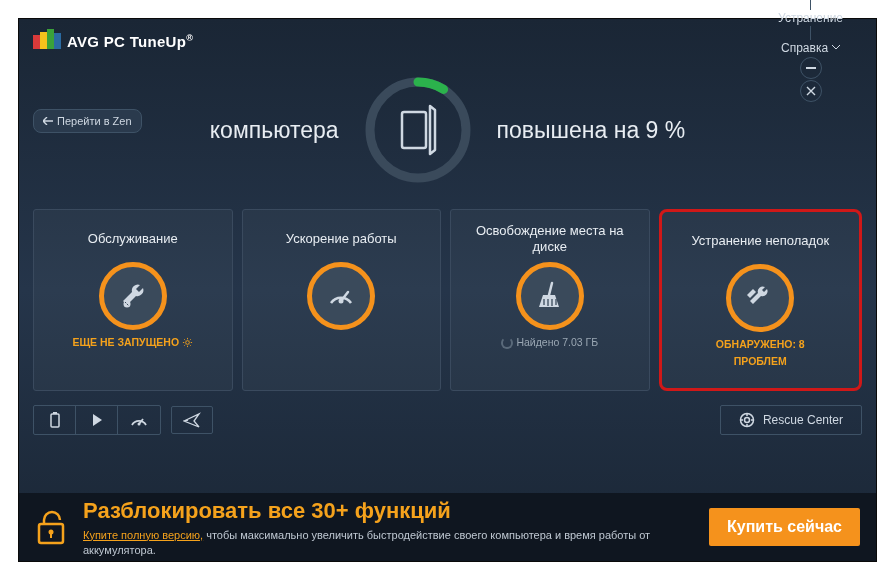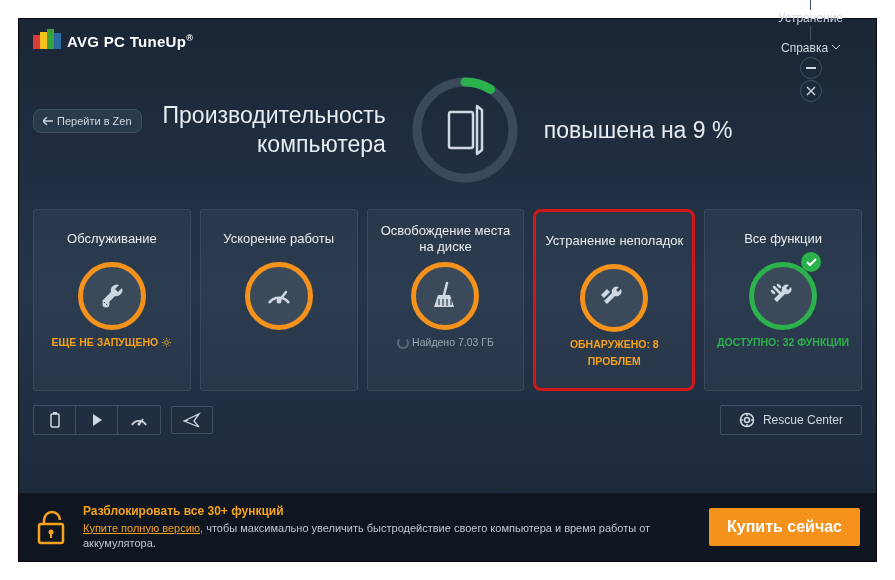--- a/index.html
+++ b/index.html
@@ -39,21 +39,21 @@
   
   .moderow{display:flex;align-items:center;padding:14px 14px 0 14px;}
   .mode-group{display:flex;border:1px solid #3e5266;border-radius:2px;overflow:hidden;}
   .mode-btn{width:42px;height:28px;display:flex;align-items:center;justify-content:center;color:#cfd8e2;cursor:pointer;border-right:1px solid #3e5266;}
   .mode-btn:last-child{border-right:none;}
   .mode-btn.solo{border:1px solid #3e5266;border-radius:2px;margin-left:10px;}
   .rescue{margin-left:auto;display:flex;align-items:center;gap:8px;border:1px solid #3e5266;border-radius:2px;padding:6px 18px;color:#cfd8e2;font-size:12px;cursor:pointer;}
   
   .banner{position:absolute;left:0;bottom:0;right:0;height:68px;background:#0f1620;display:flex;align-items:center;padding:0 16px;gap:14px;}
   .banner-text{flex:1;color:#bfc8d2;font-size:11px;line-height:1.4;}
-  .banner-title{color:#f5a21c;font-size:12px;font-weight:600;margin-bottom:1px;}
+  .banner-title{color:#f5a21c;font-size:22px;font-weight:600;margin-bottom:1px;}
   .banner-link{color:#f5a21c;text-decoration:underline;}
   .buy-btn{background:#f5921c;color:#fff;font-weight:600;font-size:16px;padding:10px 18px;border:none;border-radius:2px;cursor:pointer;}
   svg{display:block;}
 </style>
 </head>
 <body>
 
 <div class="window">
 
   <div class="titlebar">
@@ -102,21 +102,20 @@
   </div>
 
   <div class="hero">
     <div class="zen-btn">
       <svg width="10" height="8" viewBox="0 0 10 8">
           <path d="M4 0L0 4l4 4M0 4h10" fill="none" stroke="#cfd8e2" stroke-width="1.4"></path>
         </svg>
       <span>Перейти в Zen</span>
     </div>
     <div class="hero-left">
-      <div>Производительность</div>
       <div>компьютера</div>
     </div>
     <div class="ring">
       <svg width="110" height="110" viewBox="0 0 110 110">
         <circle cx="55" cy="55" r="48" fill="none" stroke="#3a4a5b" stroke-width="9"></circle>
         <circle cx="55" cy="55" r="48" fill="none" stroke="#2bb24c" stroke-width="9" stroke-dasharray="27 300" stroke-linecap="round"></circle>
       </svg>
       <div class="laptop">
         <svg width="56" height="40" viewBox="0 0 56 40">
           <rect x="10" y="4" width="36" height="24" rx="2" fill="none" stroke="#cfd8e2" stroke-width="2.5"></rect>
@@ -180,37 +179,20 @@
           <path d="M20 4a5 5 0 00-7 6L5 18l3 3 8-8a5 5 0 006-7l-3 3-2-2z" fill="#cfd8e2"></path>
           <path d="M8 6l3 3-6 6-3-3z" fill="#cfd8e2"></path>
         </svg>
       </div>
       <div class="card-status" style="flex-direction:column">
         <span>ОБНАРУЖЕНО: 8</span>
           <span>ПРОБЛЕМ</span>
       </div>
     </div>
 
-    <div class="card">
-      <div class="card-title">Все функции</div>
-      <div class="circle-wrap">
-        <div class="card-circle green">
-          <svg width="30" height="30" viewBox="0 0 30 30">
-            <path d="M21 4a5 5 0 00-7 6L6 18l3 3 8-8a5 5 0 006-7l-3 3-2-2z" fill="#cfd8e2"></path>
-            <path d="M6 6l6 6M10 4l2 2M4 10l2 2" stroke="#cfd8e2" stroke-width="2.5" stroke-linecap="round"></path>
-          </svg>
-        </div>
-        <div class="badge">
-          <svg width="11" height="9" viewBox="0 0 11 9">
-              <path d="M1 4l3 3 6-6" fill="none" stroke="#fff" stroke-width="2"></path>
-            </svg>
-        </div>
-      </div>
-      <div class="card-status green">ДОСТУПНО: 32 ФУНКЦИИ</div>
-    </div>
 
   </div>
 
   <div class="moderow">
     <div class="mode-group">
       <div class="mode-btn">
         <svg width="14" height="18" viewBox="0 0 14 18">
             <rect x="3" y="3" width="8" height="13" rx="1" fill="none" stroke="#cfd8e2" stroke-width="1.5"></rect>
             <rect x="5" y="1" width="4" height="2" fill="#cfd8e2"></rect>
           </svg>

